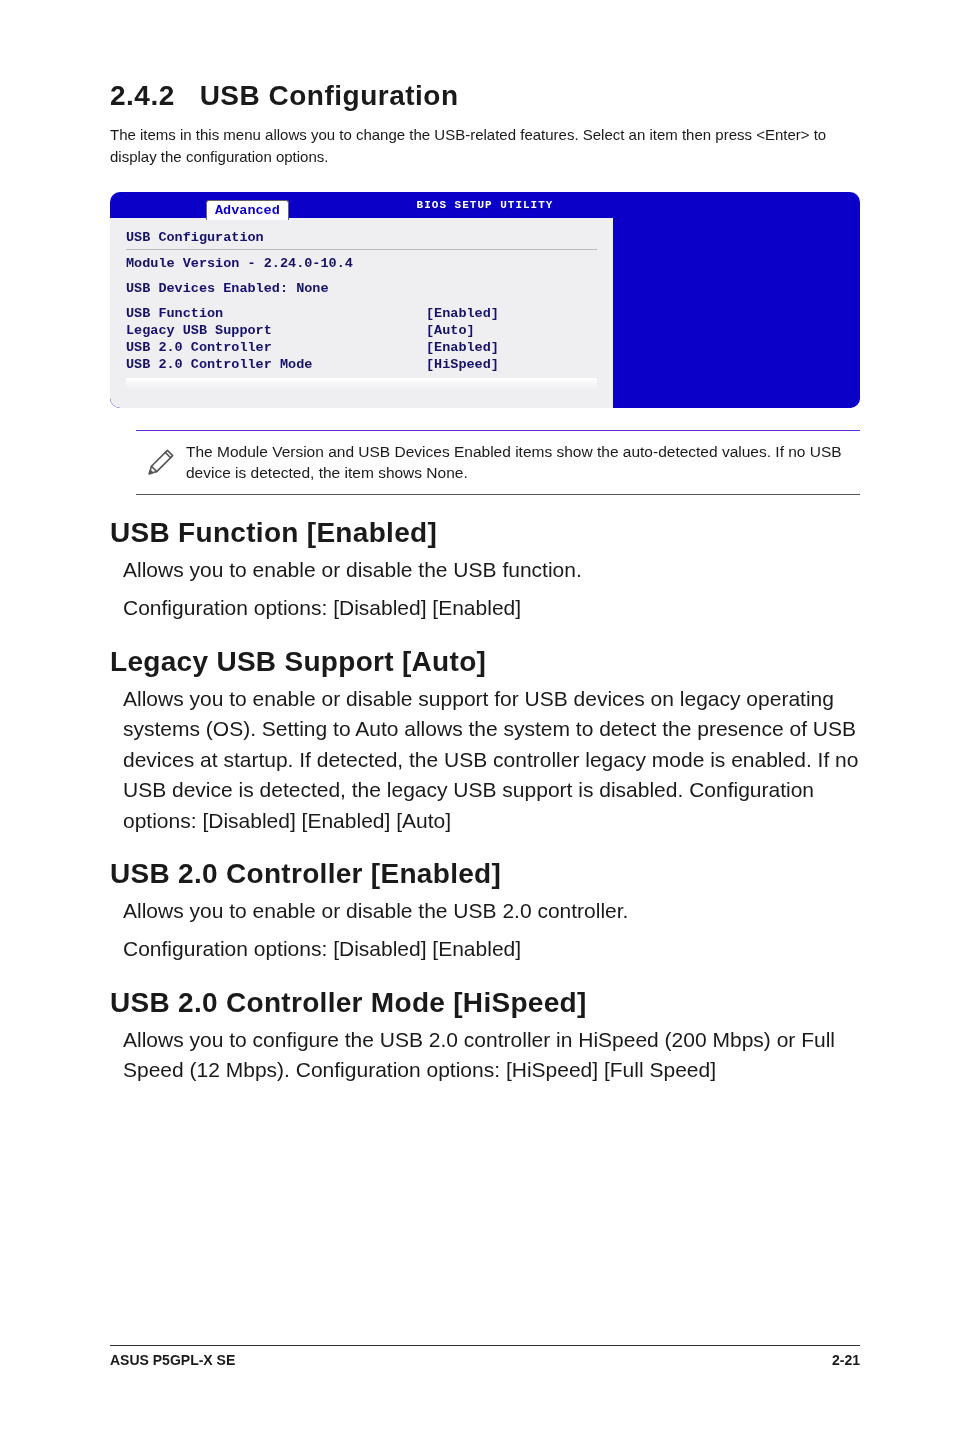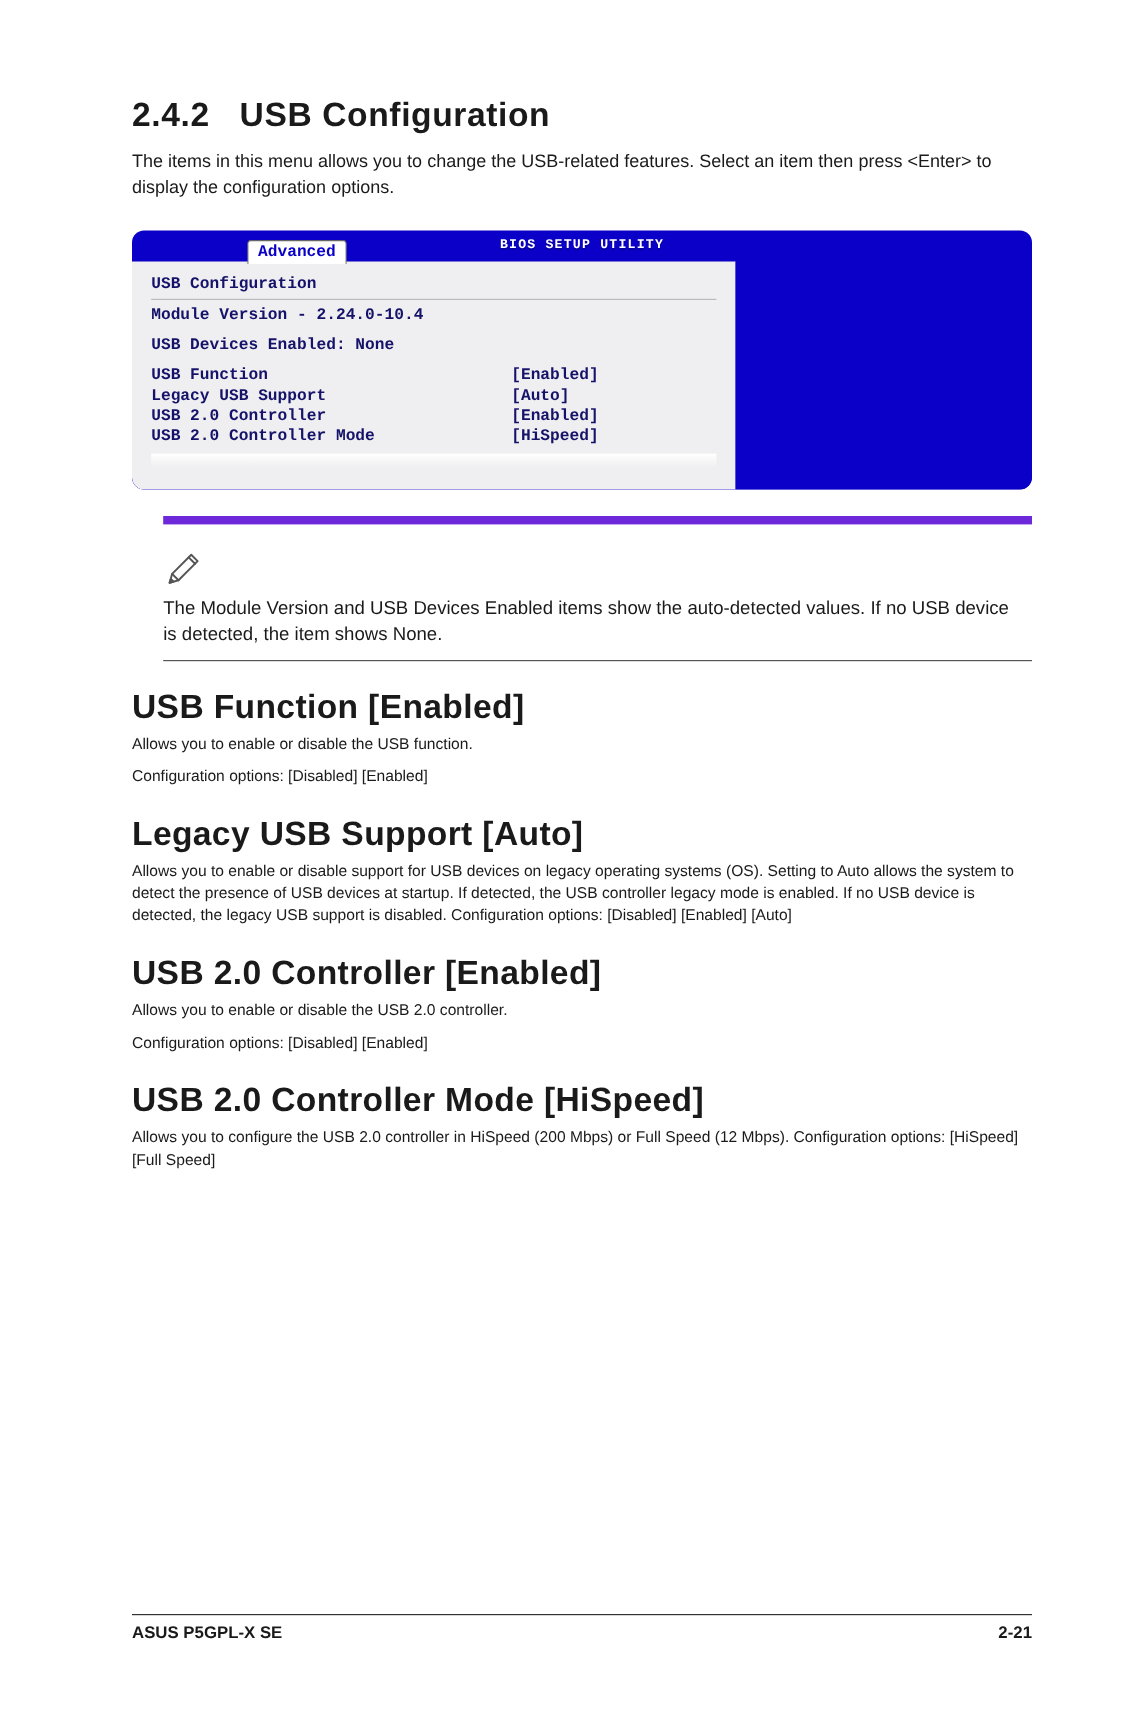--- a/index.html
+++ b/index.html
@@ -104,24 +104,23 @@
     height: 12px;
     margin-top: 6px;
     background: linear-gradient(#fff, #efeef0);
   }
 
   
   .note-block {
     margin: 22px 0 22px 26px;
     display: flex;
     align-items: flex-start;
-    border-top: 7px solid #6d28d9;
+    border-top: 1px solid #6d28d9;
     border-bottom: 1px solid #555;
     padding: 10px 8px 10px 0;
-    flex-direction: column;
   }
   .pencil-icon {
     flex: 0 0 50px;
     display: flex;
     align-items: center;
     justify-content: center;
     padding-top: 4px;
   }
   .pencil-icon svg { width: 34px; height: 34px; }
   .note-text {
@@ -130,23 +129,23 @@
   }
 
   
   h3.item-title {
     font-size: 28px;
     font-weight: 700;
     margin: 22px 0 6px 0;
     letter-spacing: 0.3px;
   }
   p.item-body {
-    font-size: 13px;
+    font-size: 21px;
     line-height: 1.45;
-    margin: 0 0 8px 0;
+    margin: 0 0 8px 13px;
   }
 
   
   .footer {
     position: absolute;
     left: 110px;
     right: 94px;
     bottom: 70px;
     border-top: 1px solid #333;
     padding-top: 6px;

